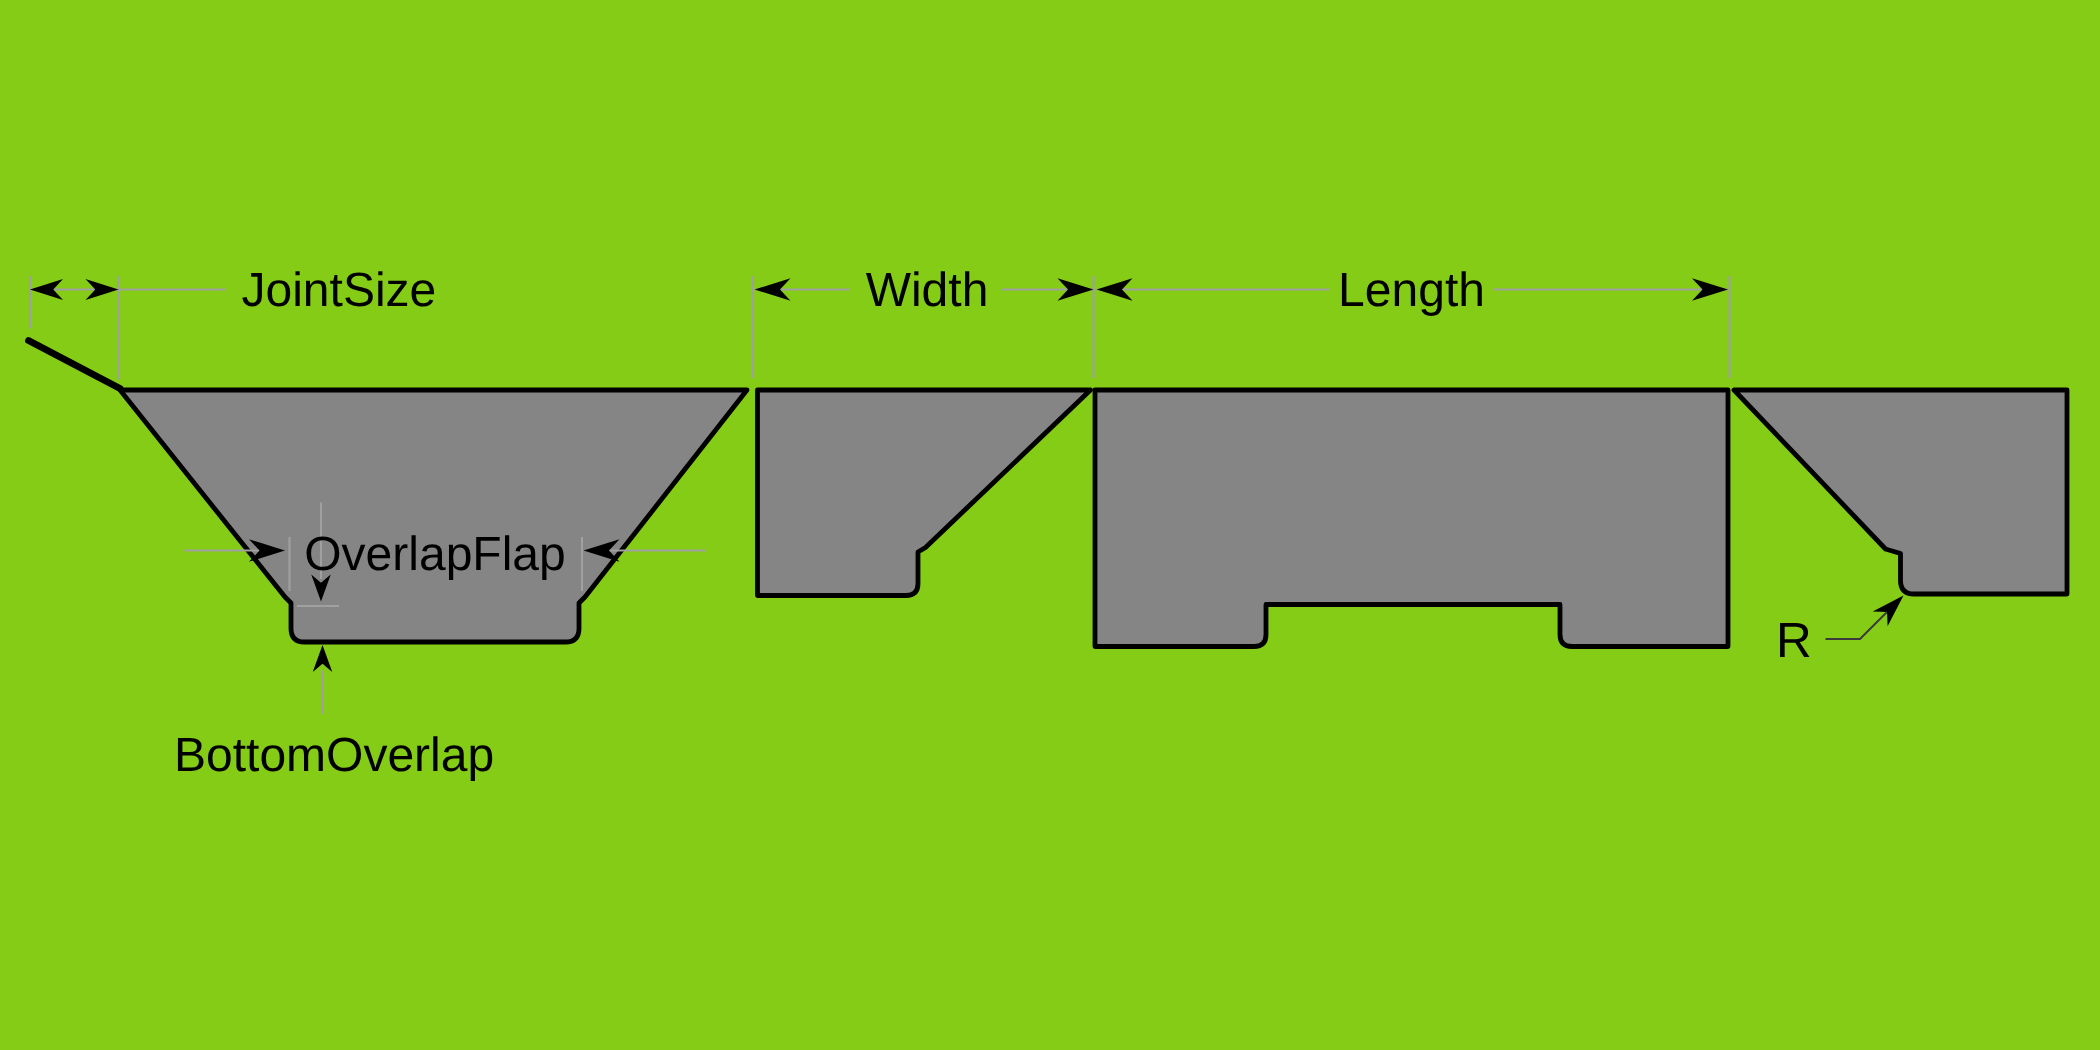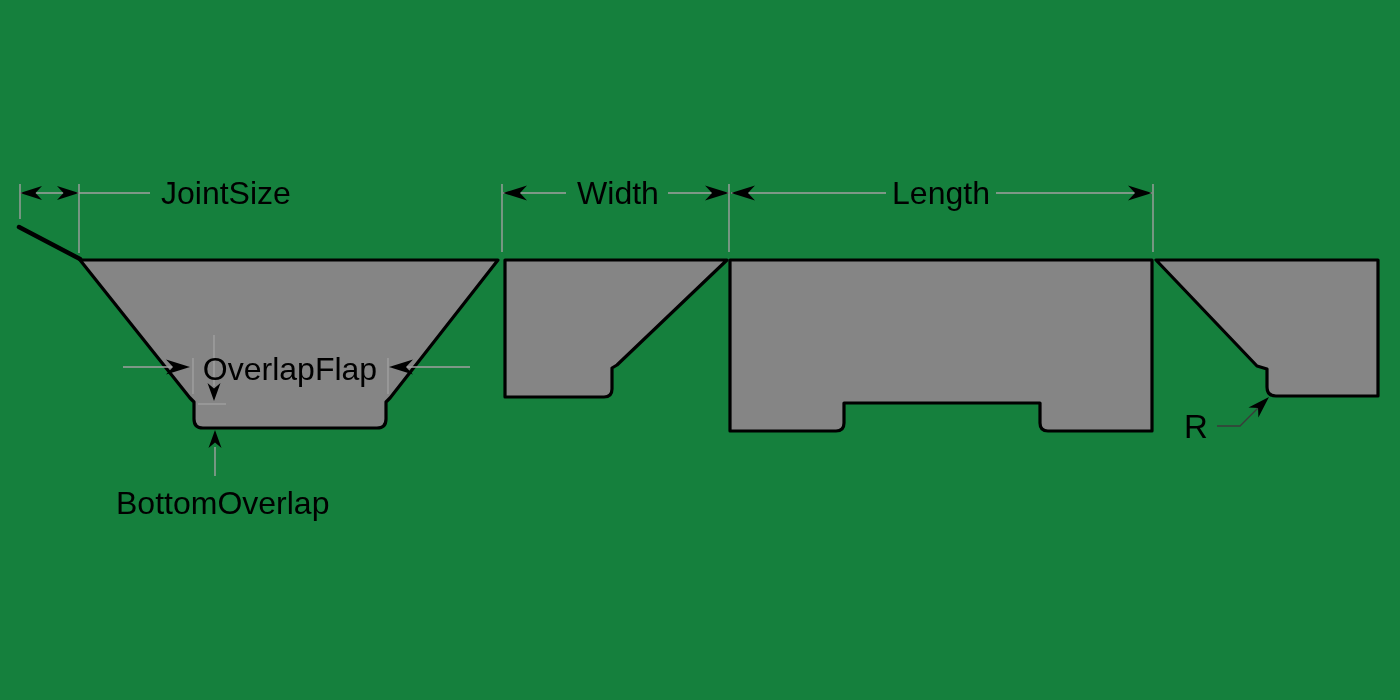--- a/index.html
+++ b/index.html
@@ -4,21 +4,21 @@
 <style>
   html, body {
     margin: 0;
     padding: 0;
     background: #ffffff;
   }
   .stage {
     position: relative;
     width: 1400px;
     height: 700px;
-    background: #15803d;
+    background: #84cc16;
     overflow: hidden;
   }
   svg text {
     font-family: "Liberation Sans", "DejaVu Sans", sans-serif;
     font-size: 32px;
   }
   svg text.label-r {
     font-size: 33px;
   }
   .panel-outlines {

